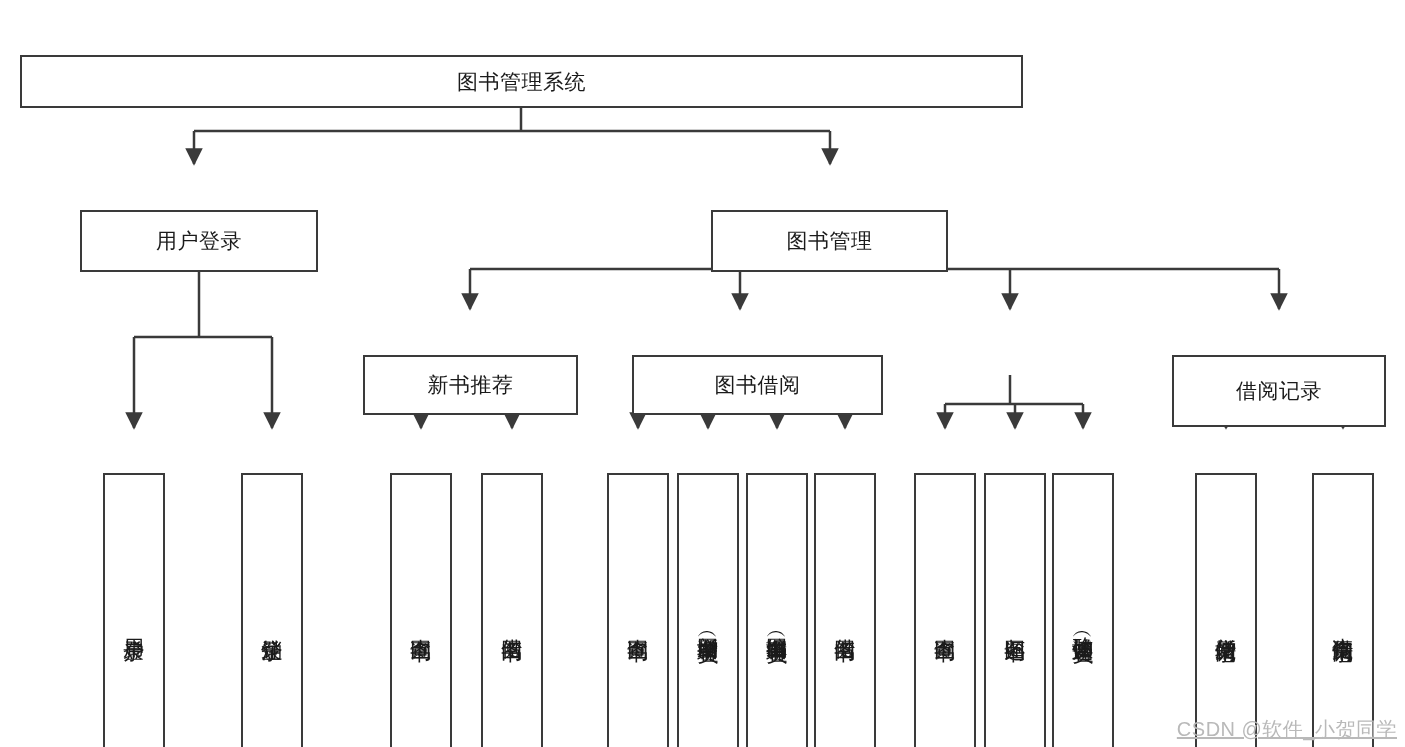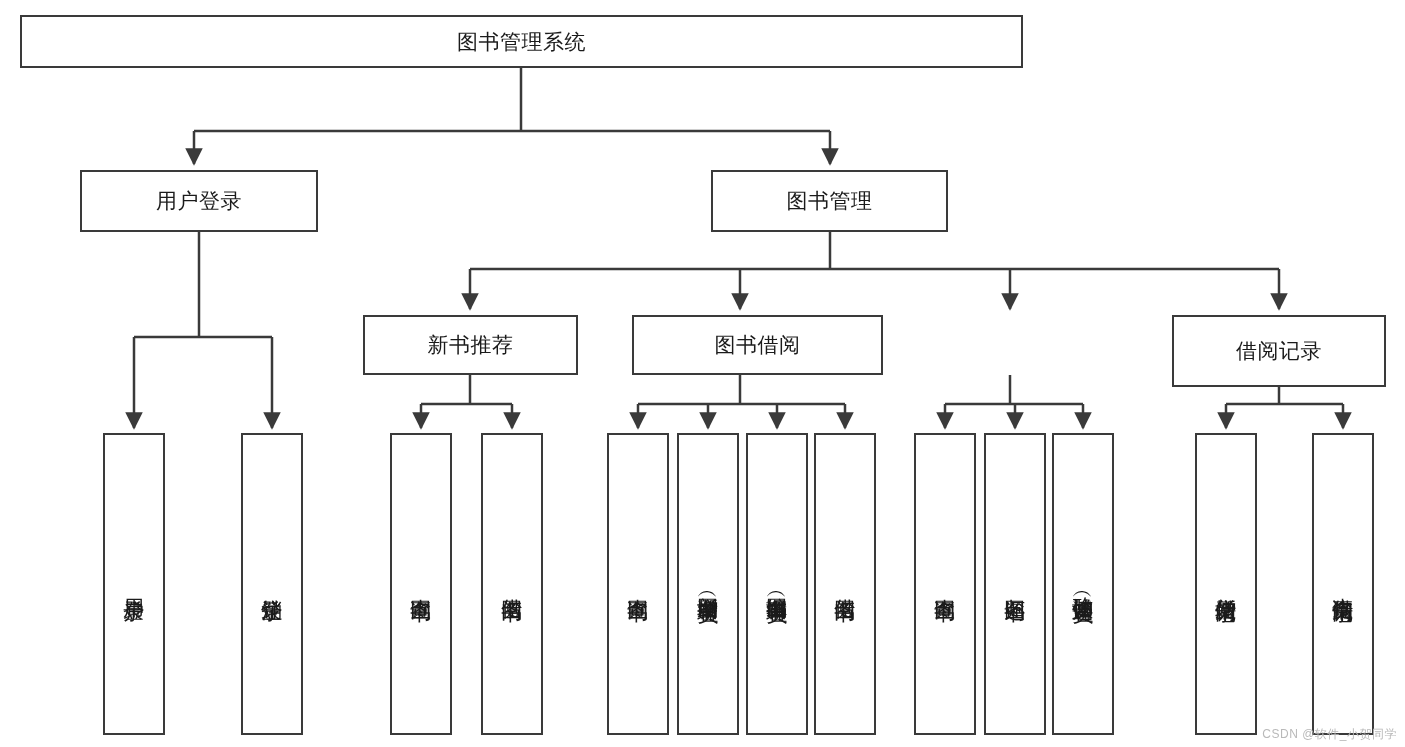--- a/index.html
+++ b/index.html
@@ -28,46 +28,48 @@
   .node {
     position: absolute;
     box-sizing: border-box;
     background: #ffffff;
     border: 2.5px solid #3a3a3a;
     display: flex;
     align-items: center;
     justify-content: center;
     color: #1b1b1b;
     z-index: 3;
+    margin-top: 40px;
   }
   .node-h {
     font-size: 21px;
     letter-spacing: 0.5px;
     line-height: 1.1;
     white-space: nowrap;
   }
   .node-v {
     writing-mode: vertical-rl;
     text-orientation: upright;
     font-size: 21px;
     line-height: 1.22;
     letter-spacing: 1px;
     padding: 6px 0;
     text-align: center;
   }
   .watermark {
     position: absolute;
     right: 8px;
     bottom: 4px;
-    font-size: 12px;
+    font-size: 20px;
     color: #b9b9b9;
     letter-spacing: 0.5px;
     white-space: nowrap;
     z-index: 6;
     pointer-events: none;
+    text-decoration: underline;
   }
 </style>
 </head>
 <body>
 
 <div id="canvas">
 
   <svg id="wires" viewBox="0 0 1405 747" xmlns="http://www.w3.org/2000/svg">
     <defs>
       <marker id="arrow" viewBox="0 0 10 10" refX="9" refY="5" markerWidth="7" markerHeight="7" orient="auto-start-reverse">

